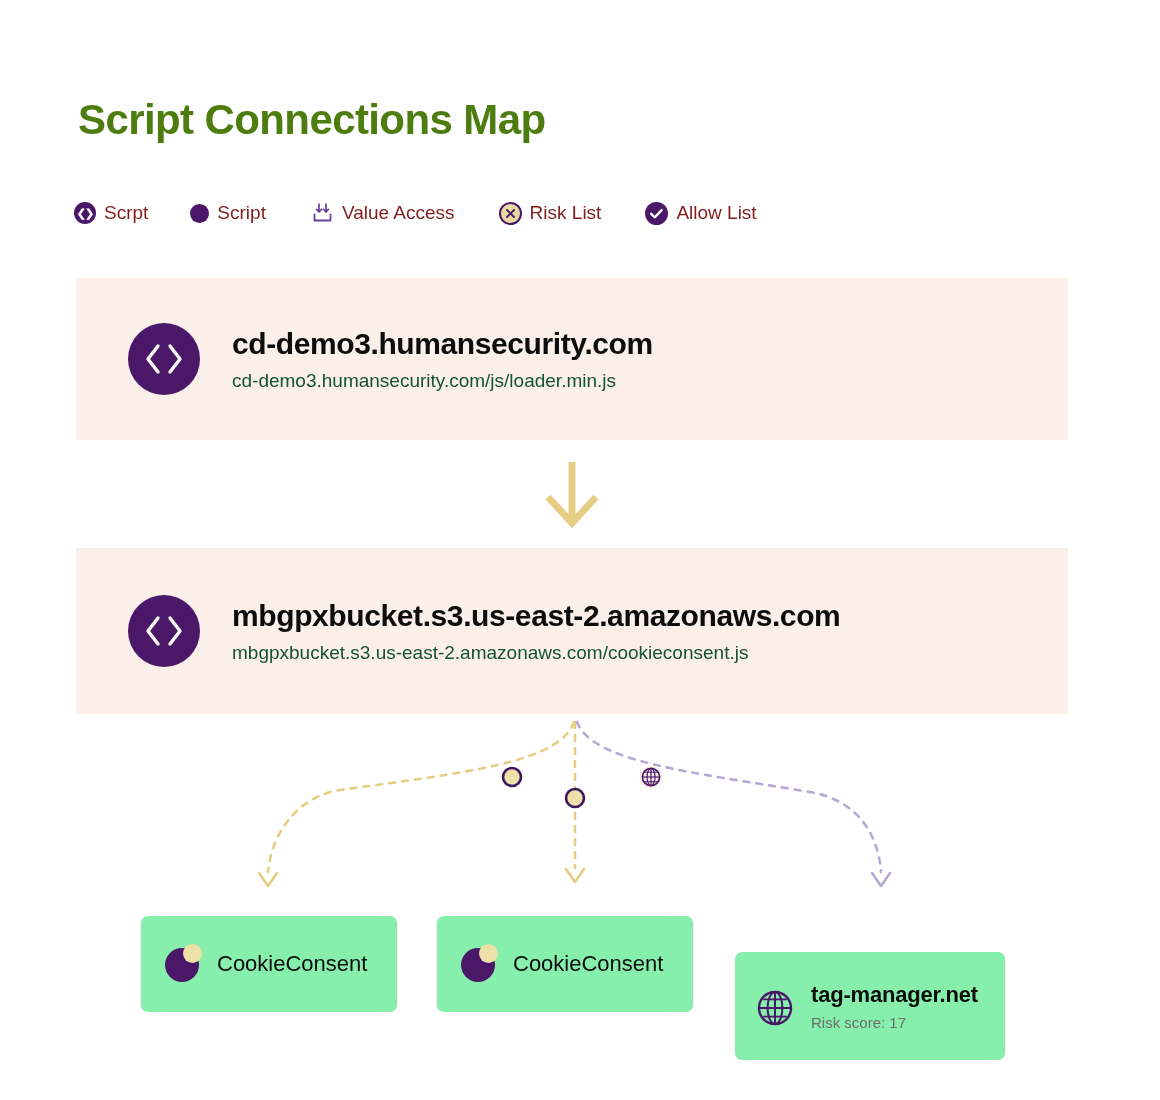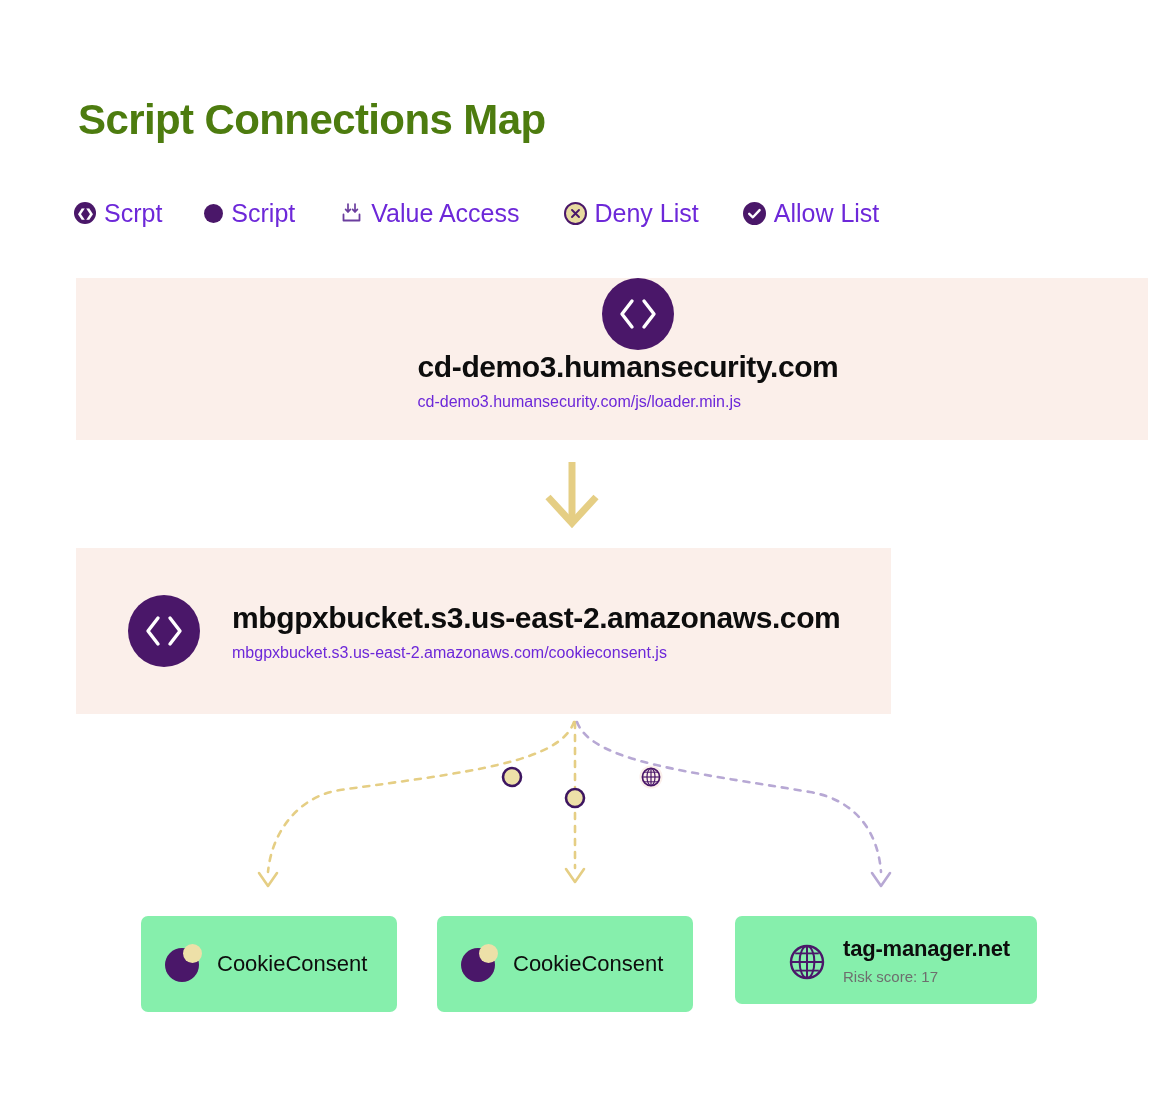--- a/index.html
+++ b/index.html
@@ -36,22 +36,22 @@
     display: flex;
     align-items: center;
     height: 34px;
   }
   .legend-item {
     display: flex;
     align-items: center;
     height: 34px;
   }
   .legend-label {
-    font-size: 25px;
-    color: #6d28d9;
+    font-size: 19px;
+    color: #7f1d1d;
     white-space: nowrap;
     margin-left: 8px;
   }
 
   
   .ic {
     display: inline-block;
     position: relative;
     flex: 0 0 auto;
   }
@@ -110,22 +110,22 @@
     justify-content: center;
   }
   .script-title {
     font-size: 30px;
     font-weight: 700;
     color: #0d0d0d;
     letter-spacing: -0.4px;
     white-space: nowrap;
   }
   .script-sub {
-    font-size: 16px;
-    color: #6d28d9;
+    font-size: 19px;
+    color: #14532d;
     margin-top: 9px;
     white-space: nowrap;
   }
 
   
   .leaf-card {
     position: absolute;
     background: #86efac;
     display: flex;
     align-items: center;
@@ -207,47 +207,47 @@
     </span>
     <span class="legend-label">Value Access</span>
   </div>
 
   <div class="legend-item" style="margin-right:44px;">
     <span class="ic ic-deny">
       <svg width="19" height="19" viewBox="0 0 19 19" style="display:block;">
         <path d="M6 6 L13 13 M13 6 L6 13" stroke="#4A1769" stroke-width="1.9" stroke-linecap="round"></path>
       </svg>
     </span>
-    <span class="legend-label">Deny List</span>
+    <span class="legend-label">Risk List</span>
   </div>
 
   <div class="legend-item">
     <span class="ic ic-allow">
       <svg width="23" height="23" viewBox="0 0 23 23" style="display:block;">
         <path d="M6.2 11.8 L9.9 15.3 L16.6 8.1" fill="none" stroke="#ffffff" stroke-width="2.4" stroke-linecap="round" stroke-linejoin="round"></path>
       </svg>
     </span>
     <span class="legend-label">Allow List</span>
   </div>
 </div>
 
-<div class="script-card" style="left:76px; top:278px; width:1072px; height:162px;flex-direction:column;">
+<div class="script-card" style="left:76px; top:278px; width:992px; height:162px;">
   <div class="script-badge">
     <svg width="72" height="72" viewBox="0 0 72 72" style="position:absolute;left:0;top:0;">
       <path d="M30 23 L20 36 L30 49" fill="none" stroke="#ffffff" stroke-width="3.4" stroke-linecap="round" stroke-linejoin="round"></path>
       <path d="M42 23 L52 36 L42 49" fill="none" stroke="#ffffff" stroke-width="3.4" stroke-linecap="round" stroke-linejoin="round"></path>
     </svg>
   </div>
   <div class="script-text">
     <div class="script-title">cd-demo3.humansecurity.com</div>
     <div class="script-sub">cd-demo3.humansecurity.com/js/loader.min.js</div>
   </div>
 </div>
 
-<div class="script-card" style="left:76px; top:548px; width:815px; height:166px;">
+<div class="script-card" style="left:76px; top:548px; width:992px; height:166px;">
   <div class="script-badge">
     <svg width="72" height="72" viewBox="0 0 72 72" style="position:absolute;left:0;top:0;">
       <path d="M30 23 L20 36 L30 49" fill="none" stroke="#ffffff" stroke-width="3.4" stroke-linecap="round" stroke-linejoin="round"></path>
       <path d="M42 23 L52 36 L42 49" fill="none" stroke="#ffffff" stroke-width="3.4" stroke-linecap="round" stroke-linejoin="round"></path>
     </svg>
   </div>
   <div class="script-text">
     <div class="script-title">mbgpxbucket.s3.us-east-2.amazonaws.com</div>
     <div class="script-sub">mbgpxbucket.s3.us-east-2.amazonaws.com/cookieconsent.js</div>
   </div>
@@ -307,21 +307,21 @@
 <div class="leaf-card" style="left:437px; top:916px; width:256px; height:96px;">
   <div class="leaf-icon-wrap">
     <span class="cookie-big"></span>
     <span class="cookie-crumb"></span>
   </div>
   <div class="leaf-text">
     <div class="leaf-title">CookieConsent</div>
   </div>
 </div>
 
-<div class="leaf-card" style="left:735px; top:916px; width:270px; height:88px;padding-left:32px;">
+<div class="leaf-card" style="left:735px; top:952px; width:270px; height:108px;">
   <div class="leaf-icon-wrap" style="margin-left:20px;">
     <svg width="40" height="40" viewBox="0 0 40 40" style="position:absolute;left:0;top:2px;">
       <circle cx="20" cy="20" r="16" fill="none" stroke="#4A1769" stroke-width="2.4"></circle>
       <ellipse cx="20" cy="20" rx="7.4" ry="16" fill="none" stroke="#4A1769" stroke-width="2"></ellipse>
       <line x1="4" y1="20" x2="36" y2="20" stroke="#4A1769" stroke-width="2"></line>
       <line x1="8.2" y1="11.4" x2="31.8" y2="11.4" stroke="#4A1769" stroke-width="1.8"></line>
       <line x1="8.2" y1="28.6" x2="31.8" y2="28.6" stroke="#4A1769" stroke-width="1.8"></line>
       <line x1="20" y1="4" x2="20" y2="36" stroke="#4A1769" stroke-width="2"></line>
     </svg>
   </div>

